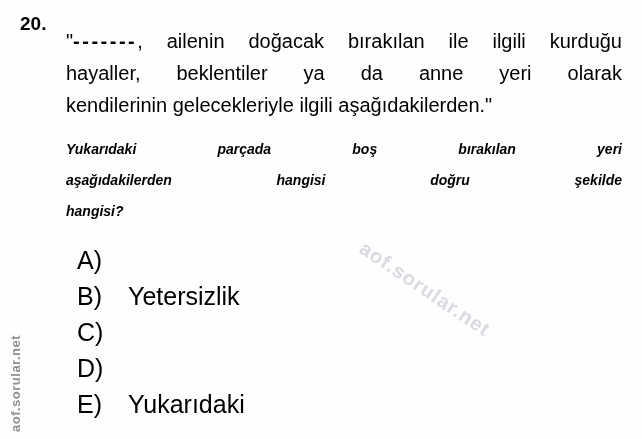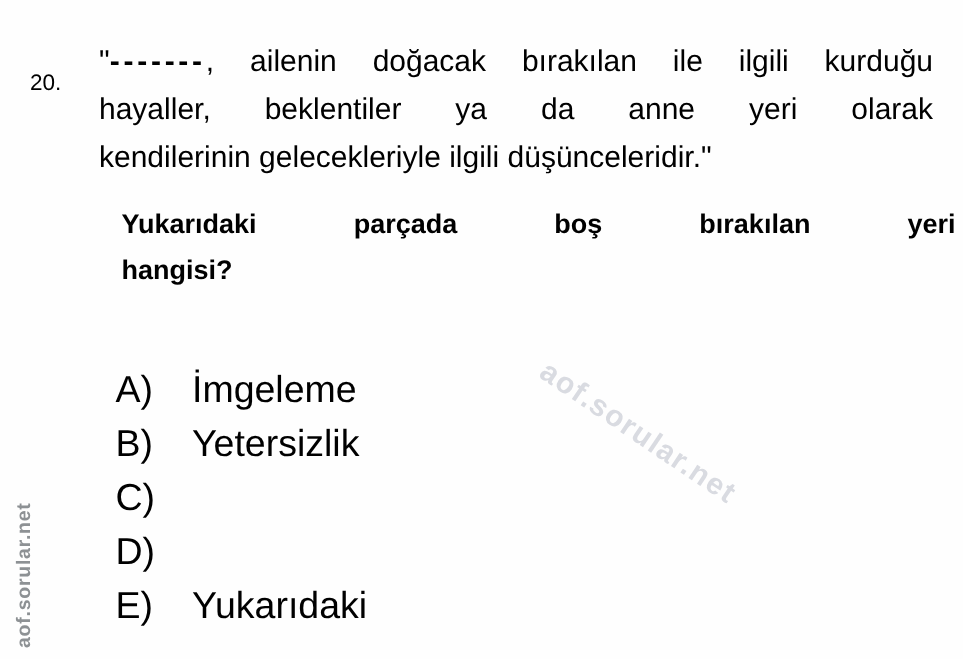--- a/index.html
+++ b/index.html
@@ -5,30 +5,30 @@
   html, body { margin:0; padding:0; }
   body {
     width:642px; height:439px;
     background:#fefefe;
     position:relative;
     overflow:hidden;
     font-family:"Liberation Sans", sans-serif;
     color:#000;
   }
   .qnum {
-    position:absolute; left:20px; top:40px;
-    font-weight:normal; font-size:15px; line-height:32px;
+    position:absolute; left:20px; top:8px;
+    font-weight:bold; font-size:19px; line-height:32px;
   }
   .quote {
     position:absolute; left:66px; top:25px; width:556px;
     font-size:20px; line-height:32px;
   }
   .stem {
-    position:absolute; left:81px; top:134px; width:556px;
-    font-size:18px; line-height:31px; font-weight:bold;
+    position:absolute; left:66px; top:134px; width:556px;
+    font-size:14px; line-height:31px; font-weight:bold;font-style:italic;
   }
   .line { white-space:normal; }
   .line.just {
     text-align:justify;
     text-align-last:justify;
     -moz-text-align-last:justify;
   }
   .blank {
     font-weight:bold;
     letter-spacing:2.5px;
@@ -57,32 +57,32 @@
   }
 </style>
 </head>
 <body>
 
 <div class="qnum">20.</div>
 
 <div class="quote">
   <div class="line just"><span>"</span><span class="blank">-------</span><span>, ailenin doğacak bırakılan ile ilgili kurduğu</span></div>
   <div class="line just">hayaller, beklentiler ya da anne yeri olarak</div>
-  <div class="line">kendilerinin gelecekleriyle ilgili düşünceleridir."</div>
+  <div class="line">kendilerinin gelecekleriyle ilgili aşağıdakilerden."</div>
 </div>
 
 <div class="stem">
   <div class="line just">Yukarıdaki parçada boş bırakılan yeri</div>
+  <div class="line just">aşağıdakilerden hangisi doğru şekilde</div>
   <div class="line">hangisi?</div>
 </div>
 
 <div class="options">
   <div class="opt">
     <span class="opt-letter">A)</span>
-    <span class="opt-text">İmgeleme</span>
   </div>
   <div class="opt">
     <span class="opt-letter">B)</span>
     <span class="opt-text">Yetersizlik</span>
   </div>
   <div class="opt">
     <span class="opt-letter">C)</span>
   </div>
   <div class="opt">
     <span class="opt-letter">D)</span>

